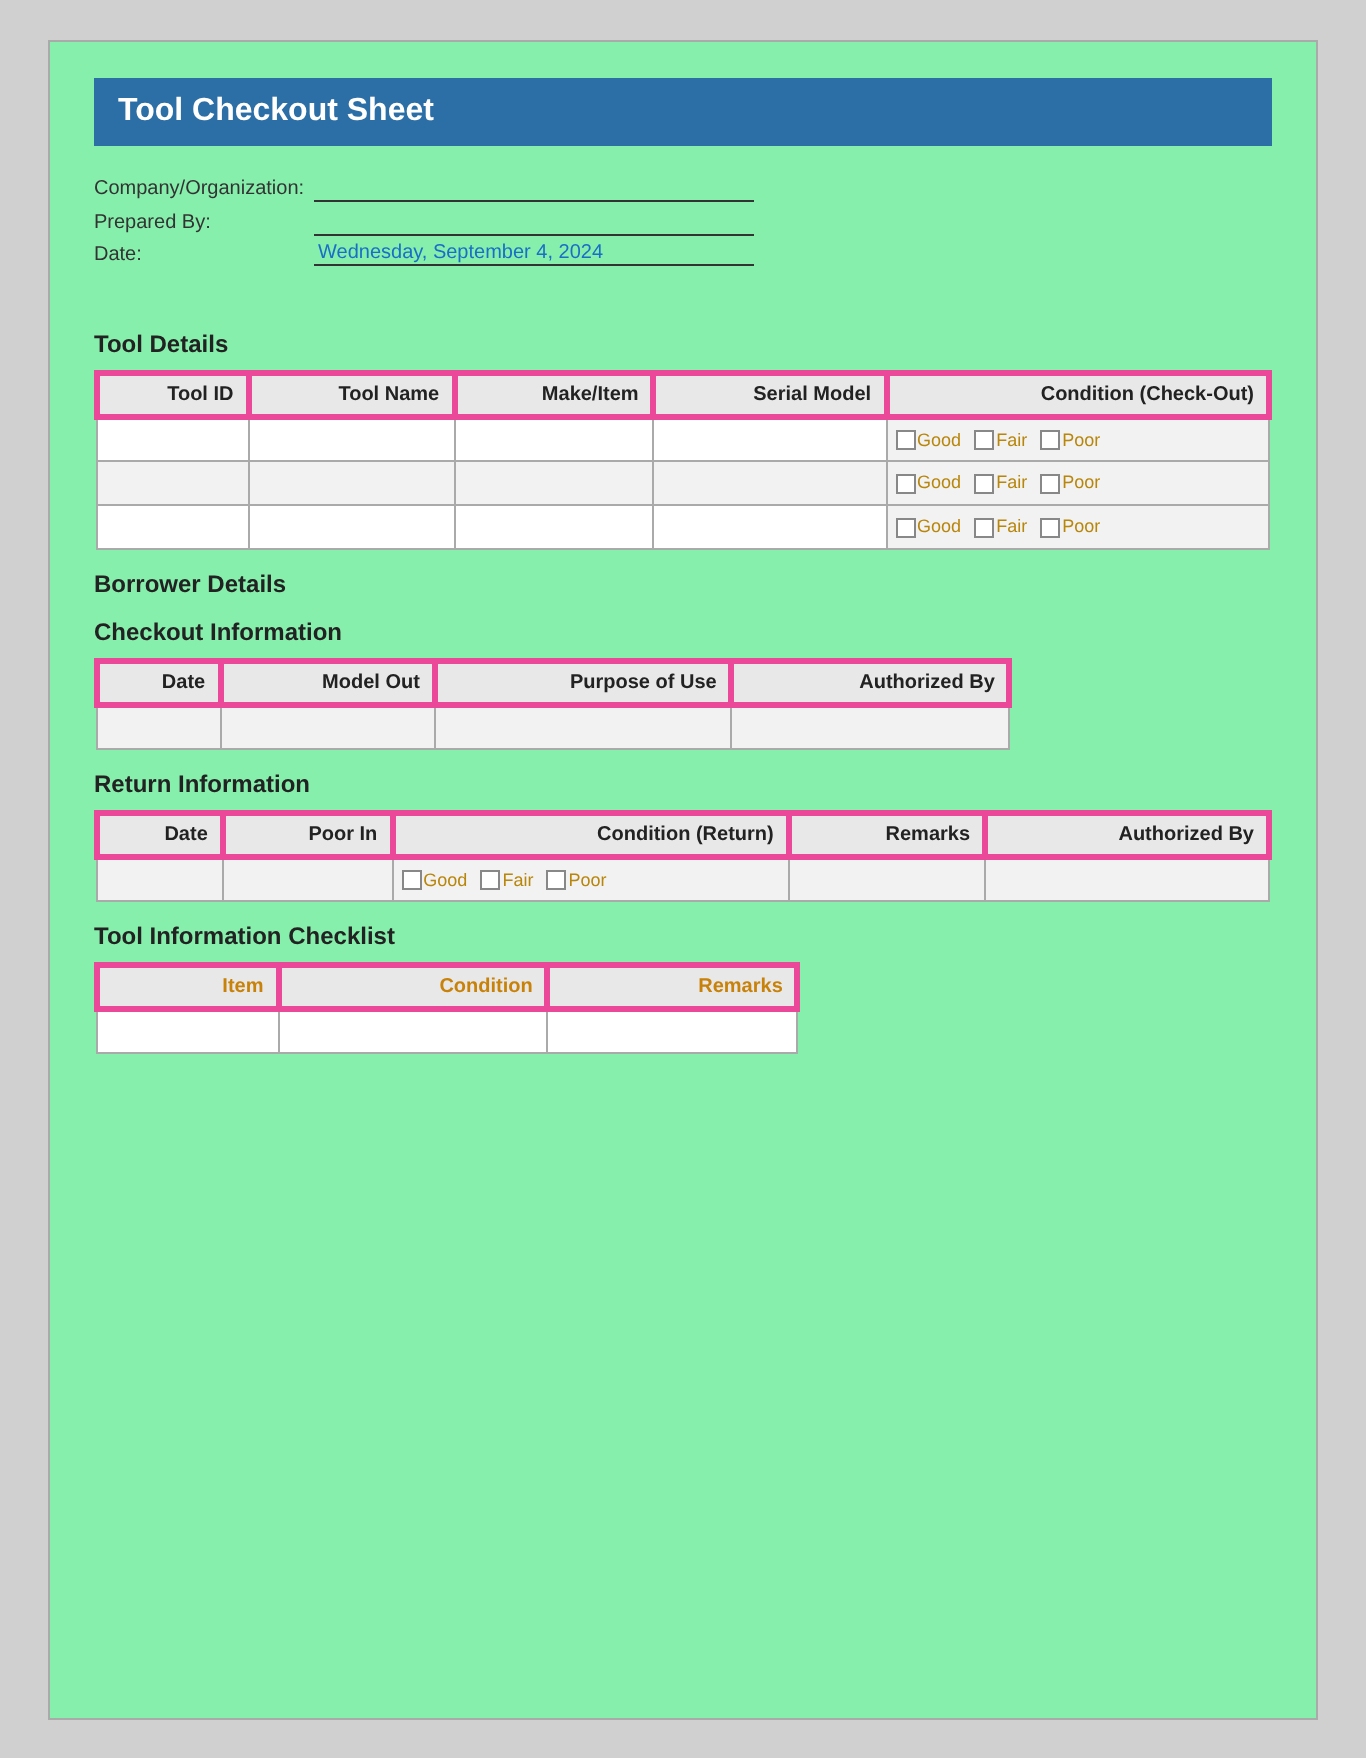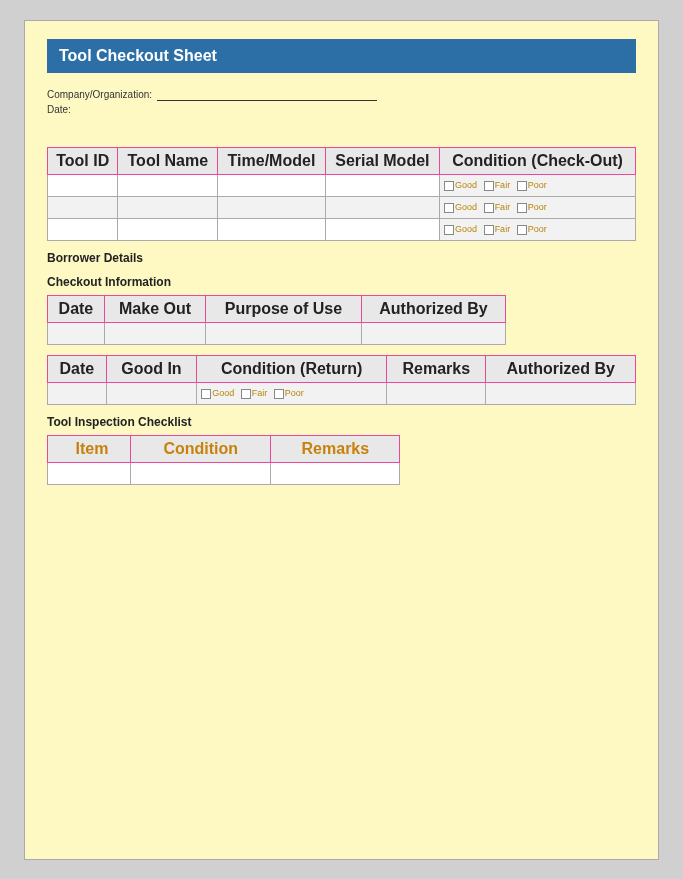--- a/index.html
+++ b/index.html
@@ -7,21 +7,21 @@
       background: #d0d0d0;
       display: flex;
       justify-content: center;
       align-items: flex-start;
       min-height: 879px;
       font-family: Arial, sans-serif;
       font-size: 11px;
       color: #222;
     }
     .page {
-      background: #fef9c3;
+      background: #86efac;
       width: 635px;
       min-height: 840px;
       margin: 20px;
       padding: 18px 22px 30px 22px;
       border: 1px solid #aaa;
     }
     .title-bar {
       background: #2c6fa6;
       color: #fff;
       font-size: 16px;
@@ -62,25 +62,25 @@
       margin-bottom: 6px;
       margin-top: 10px;
     }
     table {
       width: 100%;
       border-collapse: collapse;
       margin-bottom: 10px;
     }
     th {
       background: #e8e8e8;
-      border: 1px solid #ec4899;
+      border: 3px solid #ec4899;
       padding: 4px 6px;
-      font-size: 16px;
+      font-size: 10px;
       font-weight: bold;
-      text-align: center;
+      text-align: right;
       color: #222;
     }
     td {
       border: 1px solid #aaa;
       padding: 4px 6px;
       font-size: 10px;
       height: 22px;
       background: #fff;
     }
     td.shaded {
@@ -119,30 +119,36 @@
 <div class="page">
 
   <div class="title-bar">Tool Checkout Sheet</div>
 
   <div class="form-section">
     <div class="form-row">
       <span class="form-label">Company/Organization:</span>
       <span class="form-line"></span>
     </div>
     <div class="form-row">
+      <span class="form-label">Prepared By:</span>
+      <span class="form-line"></span>
+    </div>
+    <div class="form-row">
       <span class="form-label">Date:</span>
+      <span class="form-line-date">Wednesday, September 4, 2024</span>
     </div>
   </div>
 
+  <div class="section-title">Tool Details</div>
   <table>
     <thead>
       <tr>
         <th>Tool ID</th>
         <th>Tool Name</th>
-        <th>Time/Model</th>
+        <th>Make/Item</th>
         <th>Serial Model</th>
         <th>Condition (Check-Out)</th>
       </tr>
     </thead>
     <tbody>
       <tr>
         <td></td>
         <td></td>
         <td></td>
         <td></td>
@@ -177,61 +183,62 @@
     </tbody>
   </table>
 
   <div class="section-title">Borrower Details</div>
 
   <div class="section-title">Checkout Information</div>
   <table style="width:78%">
     <thead>
       <tr>
         <th>Date</th>
-        <th>Make Out</th>
+        <th>Model Out</th>
         <th>Purpose of Use</th>
         <th>Authorized By</th>
       </tr>
     </thead>
     <tbody>
       <tr>
         <td class="shaded"></td>
         <td class="shaded"></td>
         <td class="shaded"></td>
         <td class="shaded"></td>
       </tr>
     </tbody>
   </table>
 
+  <div class="section-title">Return Information</div>
   <table>
     <thead>
       <tr>
         <th>Date</th>
-        <th>Good In</th>
+        <th>Poor In</th>
         <th>Condition (Return)</th>
         <th>Remarks</th>
         <th>Authorized By</th>
       </tr>
     </thead>
     <tbody>
       <tr>
         <td class="shaded"></td>
         <td class="shaded"></td>
         <td class="condition-cell shaded return-condition">
           <span class="checkbox"></span><span class="good-label cond-label">Good</span>
           <span class="checkbox"></span><span class="fair-label cond-label">Fair</span>
           <span class="checkbox"></span><span class="poor-label cond-label">Poor</span>
         </td>
         <td class="shaded"></td>
         <td class="shaded"></td>
       </tr>
     </tbody>
   </table>
 
-  <div class="section-title">Tool Inspection Checklist</div>
+  <div class="section-title">Tool Information Checklist</div>
   <table style="width:60%">
     <thead>
       <tr>
         <th style="color:#c8820a;padding-left:12px;">Item</th>
         <th style="color:#c8820a;">Condition</th>
         <th style="color:#c8820a;">Remarks</th>
       </tr>
     </thead>
     <tbody>
       <tr>

